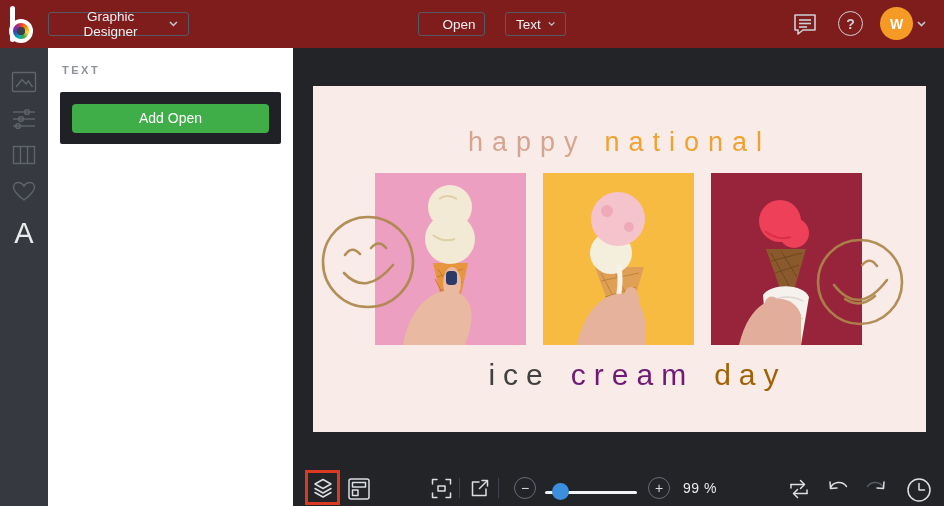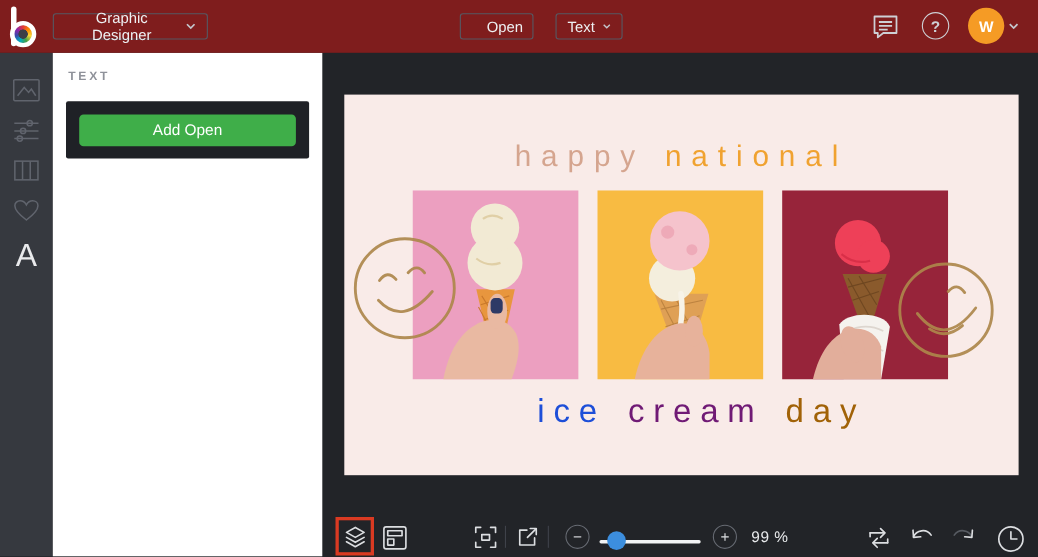--- a/index.html
+++ b/index.html
@@ -241,21 +241,21 @@
     <svg class="smiley" style="left:502px; top:151px;" width="90" height="90" viewBox="0 0 90 90">
       <g stroke="#ad874b">
         <circle cx="45" cy="45" r="42"></circle>
         <path d="M47 28 q8 -9 15 1"></path>
         <path d="M19 48 q25 32 53 -5"></path>
         <path d="M30 62 q15 10 30 -3"></path>
       </g>
     </svg>
 
     <div class="design-footer">
-      <span style="color:#1d4ed8;margin-left:36px;">ice</span><span style="display:inline-block; width:20px;"></span><span style="color:#701a75;">cream</span><span style="display:inline-block; width:20px;"></span><span style="color:#a16207;">day</span>
+      <span style="color:#404040;margin-left:36px;">ice</span><span style="display:inline-block; width:20px;"></span><span style="color:#701a75;">cream</span><span style="display:inline-block; width:20px;"></span><span style="color:#a16207;">day</span>
     </div>
   </div>
 
   <div class="btool">
 
     <div class="t-abs layers-box">
       <svg class="tool-svg" width="22" height="22" viewBox="0 0 22 22">
         <path d="M11 2.5 L19 7 L11 11.5 L3 7 Z"></path>
         <path d="M3 11.5 L11 16 L19 11.5"></path>
         <path d="M3 15.5 L11 20 L19 15.5"></path>

